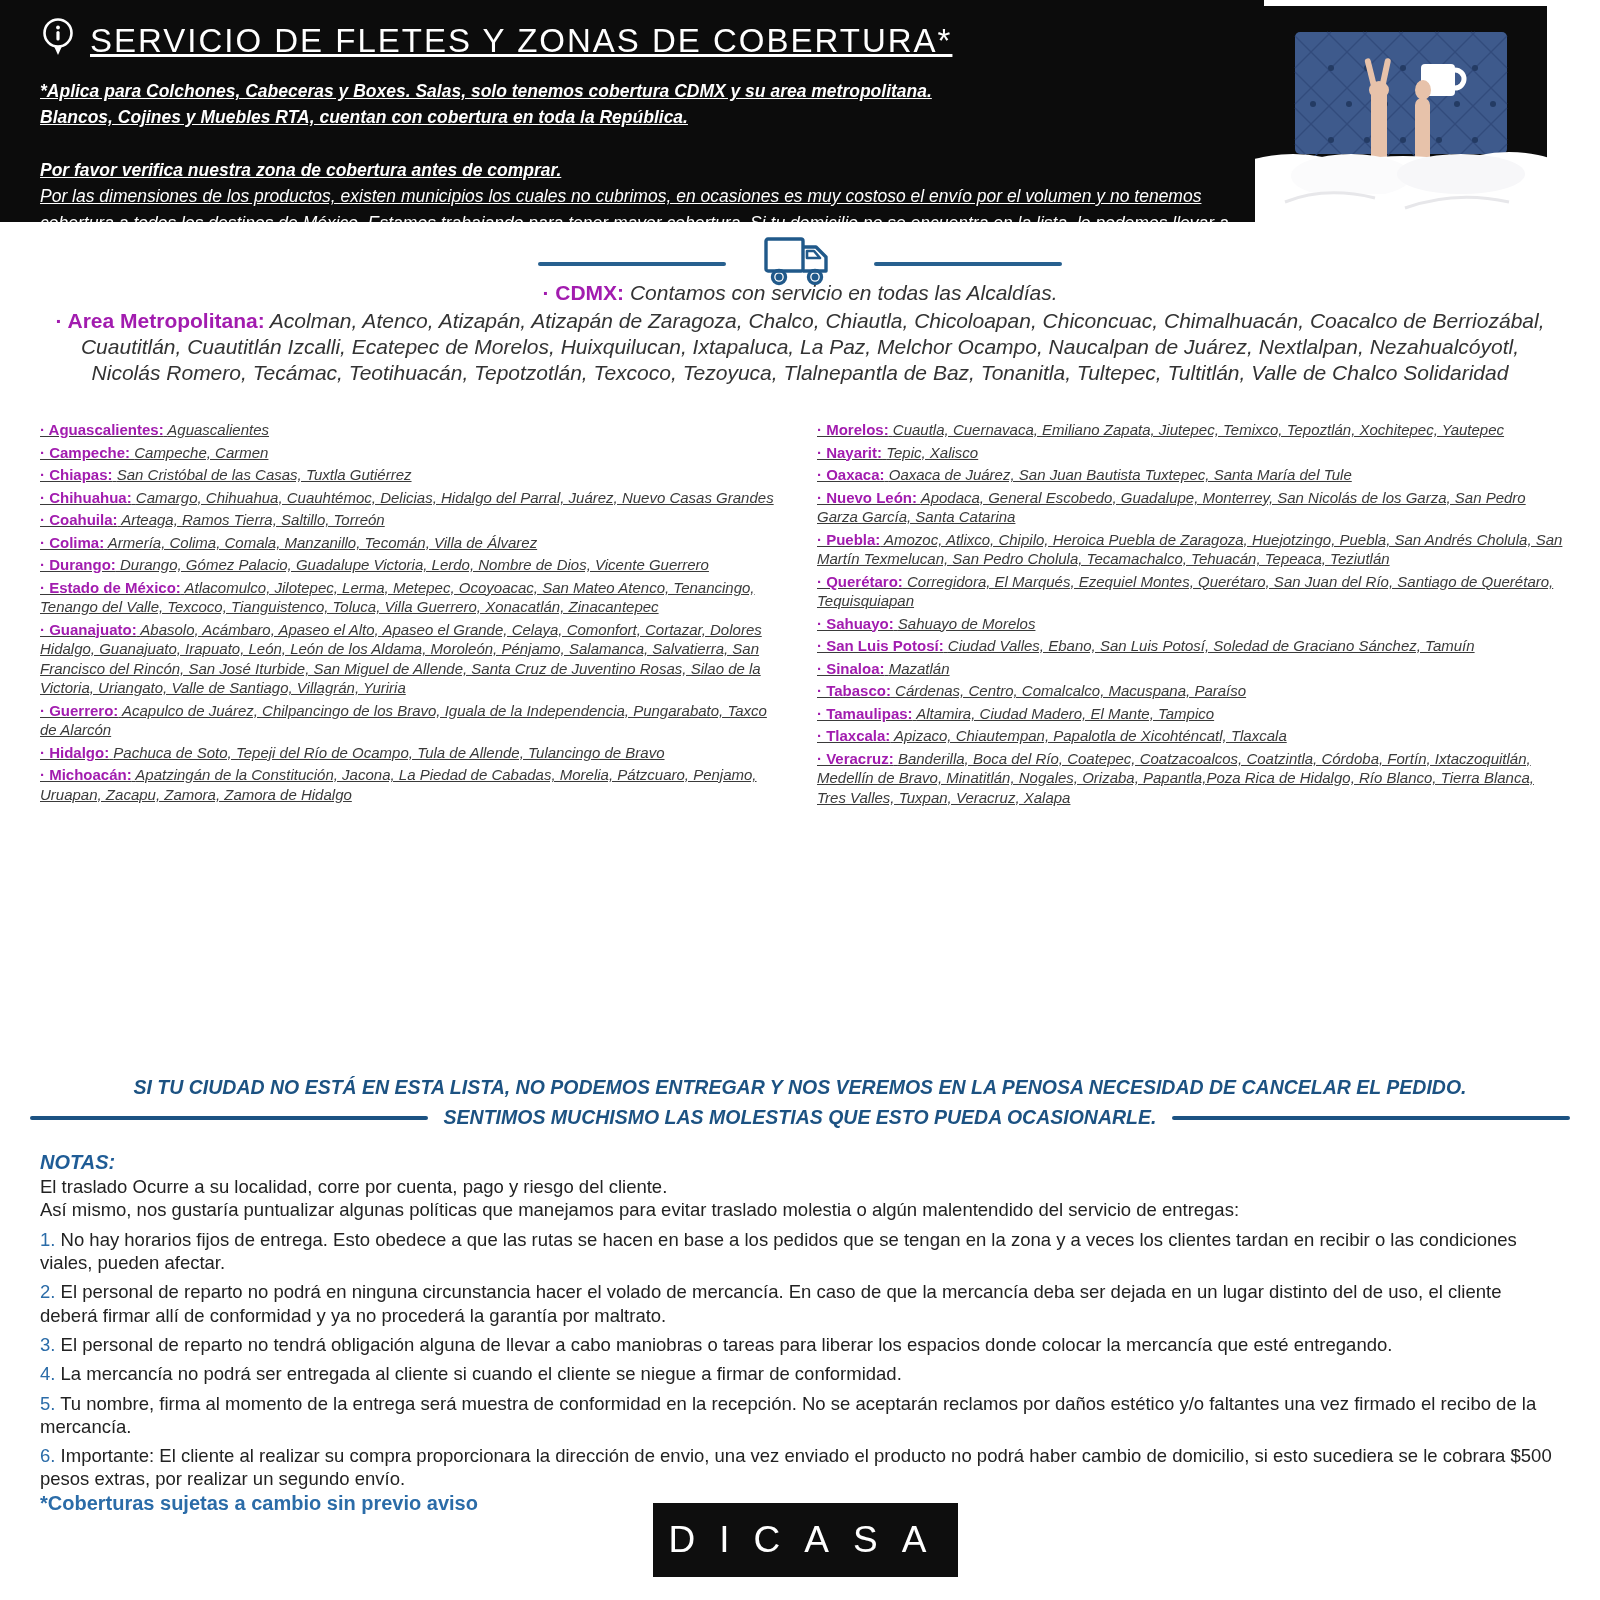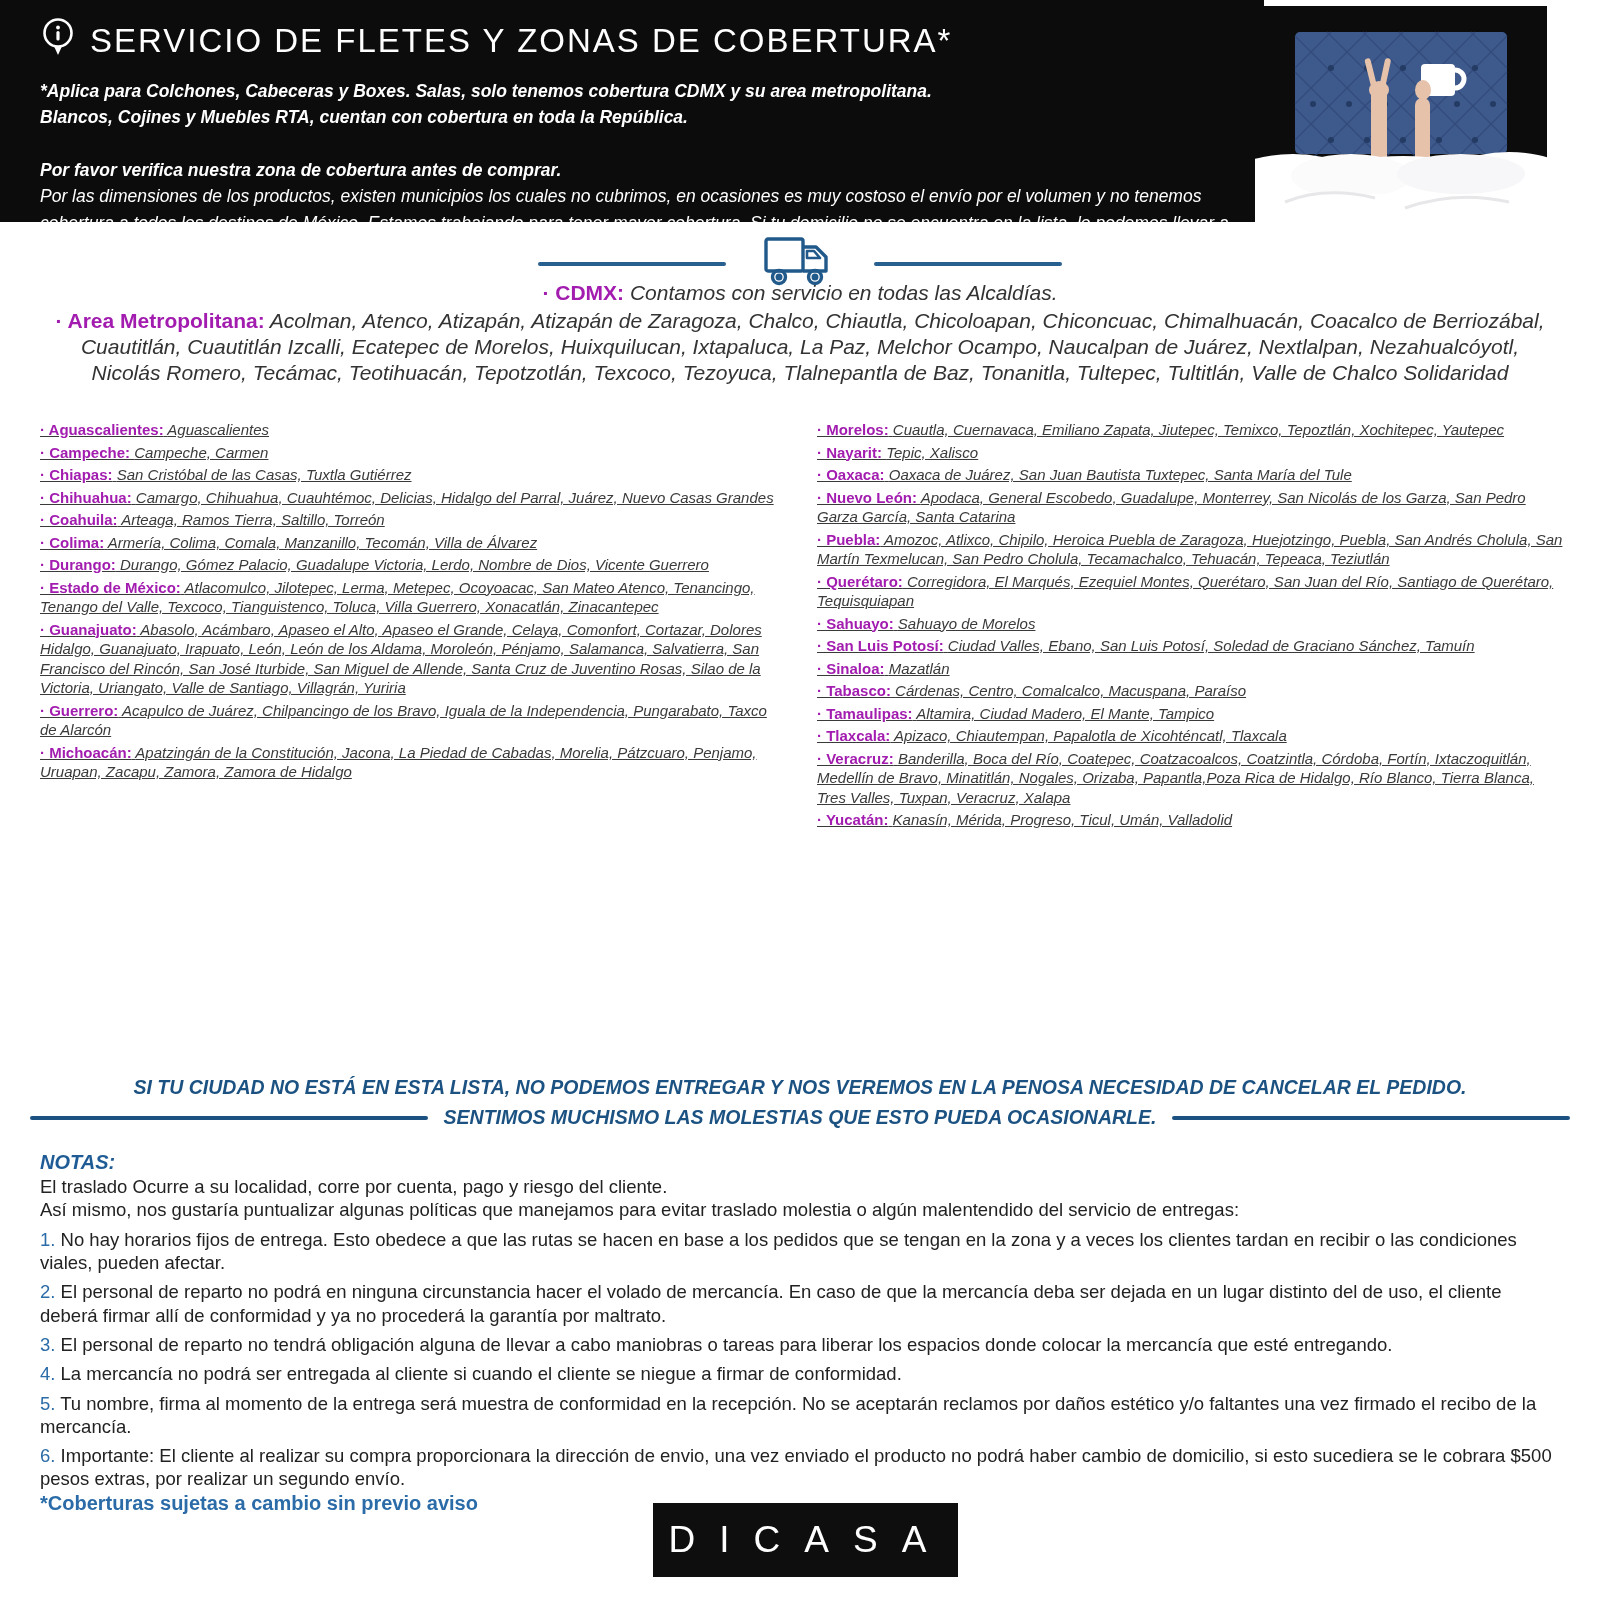--- a/index.html
+++ b/index.html
@@ -1,21 +1,21 @@
 <!DOCTYPE html>
 <html><head>
 <meta charset="utf-8">
 <style>
   html,body{margin:0;padding:0;}
   body{
     width:1600px;height:1600px;position:relative;background:#ffffff;
     font-family:"Liberation Sans", sans-serif;color:#3a3a3a;overflow:hidden;
   }
   
-  .header{position:absolute;top:0;left:0;width:1264px;height:222px;background:#0c0c0c;color:#fff;}
+  .header{position:absolute;top:0;left:0;width:1264px;height:222px;background:#0c0c0c;color:#fff;text-decoration:underline;}
   .header-inner{padding:16px 0 0 40px;width:1205px;}
   .title-row{display:flex;align-items:center;gap:14px;}
   .title{font-size:33px;font-weight:400;letter-spacing:2px;margin:0;}
   .hp1{margin:12px 0 0 0;font-style:italic;font-weight:600;font-size:17.5px;line-height:1.5;}
   .hp2{margin:26px 0 8px 0;font-style:italic;font-weight:400;font-size:17.5px;line-height:1.52;}
   .hp2 .lead{display:block;font-weight:600;}
   .photo{position:absolute;top:6px;right:53px;z-index:2;}
   
   .divider{position:absolute;top:234px;left:0;width:1600px;display:flex;align-items:center;justify-content:center;gap:36px;}
   .dline{width:188px;height:4px;background:#27608f;border-radius:2px;}
@@ -161,20 +161,21 @@
       <p><span class="blab">· Colima:</span> <span>Armería, Colima, Comala, Manzanillo, Tecomán, Villa de Álvarez</span></p>
 
       <p><span class="blab">· Durango:</span> <span>Durango, Gómez Palacio, Guadalupe Victoria, Lerdo, Nombre de Dios, Vicente Guerrero</span></p>
 
       <p><span class="blab">· Estado de México:</span> <span>Atlacomulco, Jilotepec, Lerma, Metepec, Ocoyoacac, San Mateo Atenco, Tenancingo, Tenango del Valle, Texcoco, Tianguistenco, Toluca, Villa Guerrero, Xonacatlán, Zinacantepec</span></p>
 
       <p><span class="blab">· Guanajuato:</span> <span>Abasolo, Acámbaro, Apaseo el Alto, Apaseo el Grande, Celaya, Comonfort, Cortazar, Dolores Hidalgo, Guanajuato, Irapuato, León, León de los Aldama, Moroleón, Pénjamo, Salamanca, Salvatierra, San Francisco del Rincón, San José Iturbide, San Miguel de Allende, Santa Cruz de Juventino Rosas, Silao de la Victoria, Uriangato, Valle de Santiago, Villagrán, Yuriria</span></p>
 
       <p><span class="blab">· Guerrero:</span> <span>Acapulco de Juárez, Chilpancingo de los Bravo, Iguala de la Independencia, Pungarabato, Taxco de Alarcón</span></p>
 
+      <p><span class="blab">· Hidalgo:</span> <span>Pachuca de Soto, Tepeji del Río de Ocampo, Tula de Allende, Tulancingo de Bravo</span></p>
 
 
       <p><span class="blab">· Michoacán:</span> <span>Apatzingán de la Constitución, Jacona, La Piedad de Cabadas, Morelia, Pátzcuaro, Penjamo, Uruapan, Zacapu, Zamora, Zamora de Hidalgo</span></p>
     </div>
   <div class="col">
 
       <p><span class="blab">· Morelos:</span> <span>Cuautla, Cuernavaca, Emiliano Zapata, Jiutepec, Temixco, Tepoztlán, Xochitepec, Yautepec</span></p>
 
       <p><span class="blab">· Nayarit:</span> <span>Tepic, Xalisco</span></p>
 
@@ -193,21 +194,20 @@
       <p><span class="blab">· Sinaloa:</span> <span>Mazatlán</span></p>
 
       <p><span class="blab">· Tabasco:</span> <span>Cárdenas, Centro, Comalcalco, Macuspana, Paraíso</span></p>
 
       <p><span class="blab">· Tamaulipas:</span> <span>Altamira, Ciudad Madero, El Mante, Tampico</span></p>
 
       <p><span class="blab">· Tlaxcala:</span> <span>Apizaco, Chiautempan, Papalotla de Xicohténcatl, Tlaxcala</span></p>
 
       <p><span class="blab">· Veracruz:</span> <span>Banderilla, Boca del Río, Coatepec, Coatzacoalcos, Coatzintla, Córdoba, Fortín, Ixtaczoquitlán, Medellín de Bravo, Minatitlán, Nogales, Orizaba, Papantla,Poza Rica de Hidalgo, Río Blanco, Tierra Blanca, Tres Valles, Tuxpan, Veracruz, Xalapa</span></p>
 
-      <p><span class="blab">· Yucatán:</span> <span>Kanasín, Mérida, Progreso, Ticul, Umán, Valladolid</span></p>
     </div>
 </div>
 
 <div class="warning">
   <div><span class="heavy">SI TU CIUDAD NO ESTÁ EN ESTA LISTA,</span><span> NO PODEMOS ENTREGAR Y NOS VEREMOS EN LA PENOSA NECESIDAD DE </span><span class="heavy">CANCELAR EL PEDIDO.</span></div>
   <div class="warn2">
     <div class="wline"></div>
     <span>SENTIMOS MUCHISMO LAS MOLESTIAS QUE ESTO PUEDA OCASIONARLE.</span>
     <div class="wline"></div>
   </div>

